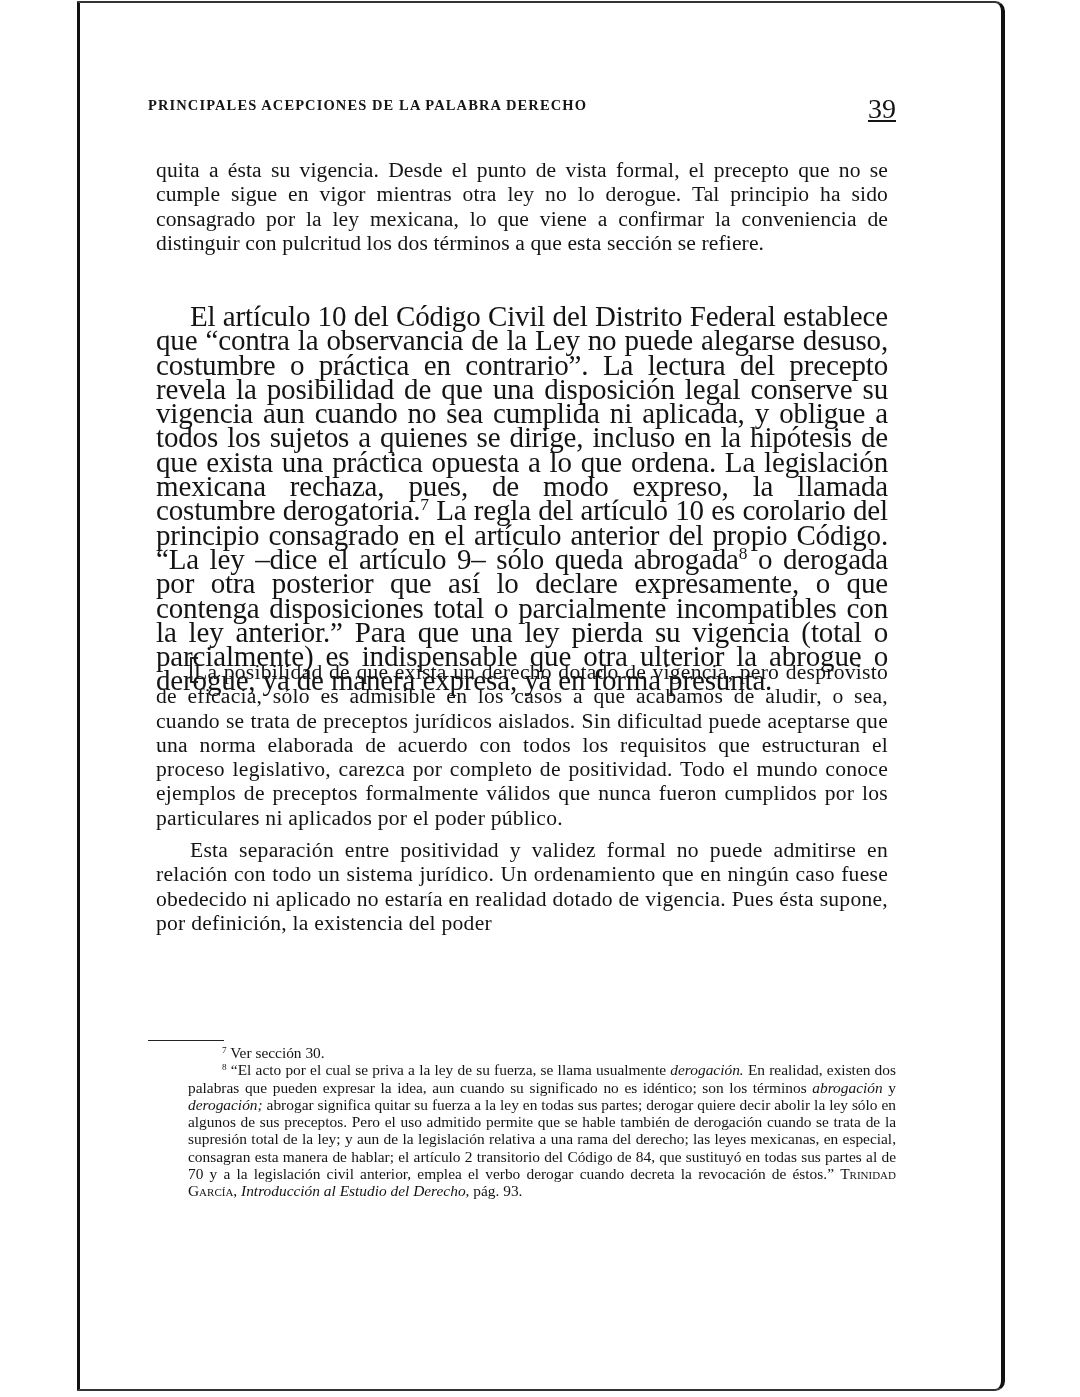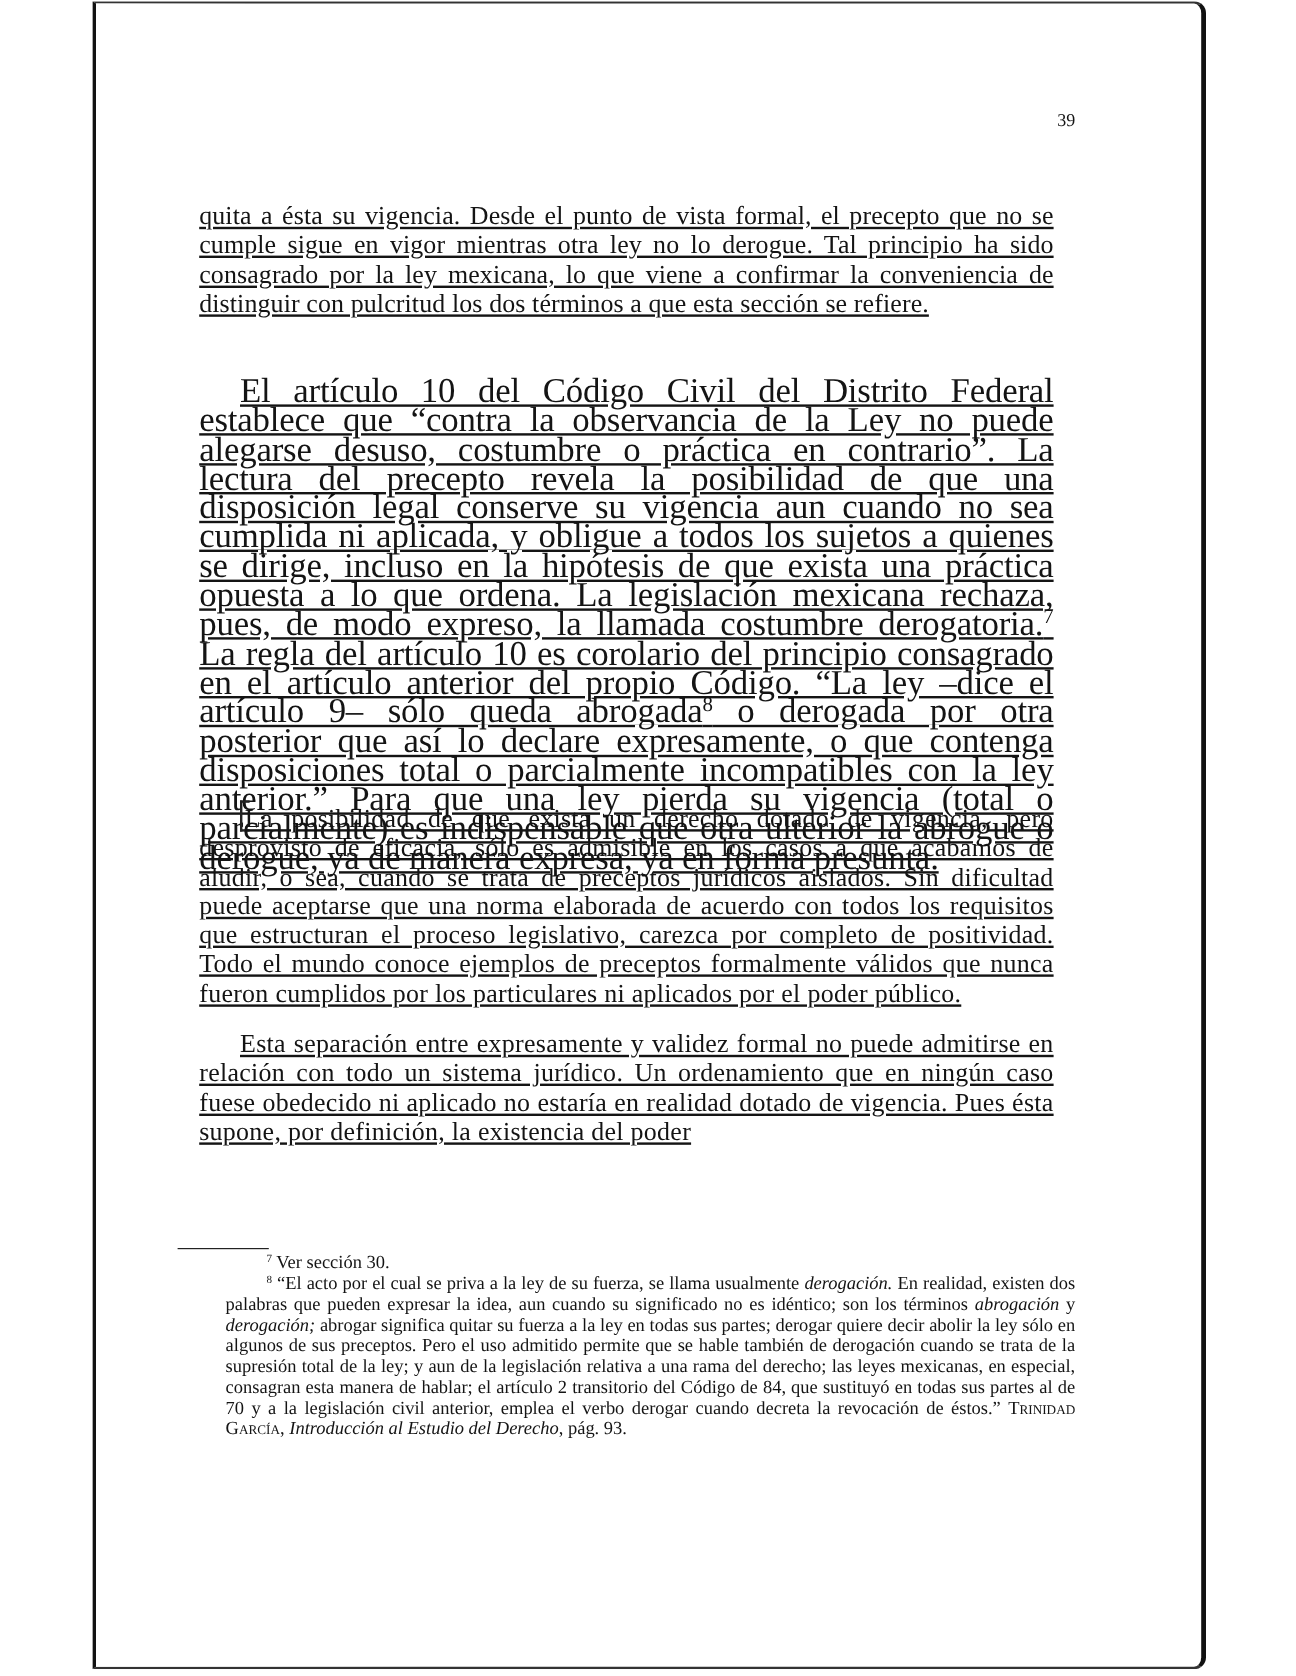--- a/index.html
+++ b/index.html
@@ -14,27 +14,27 @@
       font-family: "Liberation Serif", "DejaVu Serif", serif; color: #141414;
     }
     .running-head {
       position: absolute; top: 97px; left: 0; width: 748px; height: 24px;
     }
     .running-title {
       position: absolute; left: 0; top: 0;
       font-size: 14.5px; font-weight: bold; letter-spacing: 1.1px;
     }
     .page-number {
-      position: absolute; right: 0; top: -4px; font-size: 15px;
+      position: absolute; right: 0; top: -4px; font-size: 28px; text-decoration: underline;
     }
     .body-text {
       position: absolute; left: 0; width: 748px;
       font-size: 21.6px; line-height: 24.3px; text-align: justify;
     }
-    .body-text p { margin: 18px; text-decoration: underline; }
+    .body-text p { margin: 8px; }
     .body-text p.indent { text-indent: 34px; }
     #block1 { top: 150px; letter-spacing: 0.1px; }
     #block2 { top: 296px; font-size: 29px; letter-spacing: -0.15px; }
     #block3 { top: 649px; letter-spacing: 0.25px; }
     .bracket-open { display: inline-block; border: 2px solid #222; border-right: none; width: 6px; height: 22px; vertical-align: -4px; margin-right: -4px; }
     .footnote-rule { position: absolute; top: 1040px; left: 0; width: 76px; border-top: 1.5px solid #222; }
     .footnotes {
       position: absolute; top: 1044px; left: 0; width: 748px;
       font-size: 15.4px; line-height: 17.3px; text-align: justify;
     }
@@ -45,34 +45,35 @@
     em { }
   </style>
 </head>
 <body>
 
 <div class="page-frame"></div>
 
 <div class="content">
 
   <div class="running-head">
+    <span class="running-title">PRINCIPALES ACEPCIONES DE LA PALABRA DERECHO</span>
     <span class="page-number">39</span>
   </div>
 
   <div class="body-text" id="block1">
     <p>quita a ésta su vigencia. Desde el punto de vista formal, el precepto que no se cumple sigue en vigor mientras otra ley no lo derogue. Tal principio ha sido consagrado por la ley mexicana, lo que viene a confirmar la conveniencia de distinguir con pulcritud los dos términos a que esta sección se refiere.</p>
   </div>
 
   <div class="body-text" id="block2">
     <p class="indent"><span>El artículo 10 del Código Civil del Distrito Federal establece que “contra la observancia de la Ley no puede alegarse desuso, costumbre o práctica en contrario”. La lectura del precepto revela la posibilidad de que una disposición legal conserve su vigencia aun cuando no sea cumplida ni aplicada, y obligue a todos los sujetos a quienes se dirige, incluso en la hipótesis de que exista una práctica opuesta a lo que ordena. La legislación mexicana rechaza, pues, de modo expreso, la llamada costumbre derogatoria.</span><sup>7</sup> <span>La regla del artículo 10 es corolario del principio consagrado en el artículo anterior del propio Código. “La ley –dice el artículo 9– sólo queda abrogada</span><sup>8</sup><span> o derogada por otra posterior que así lo declare expresamente, o que contenga disposiciones total o parcialmente incompatibles con la ley anterior.” Para que una ley pierda su vigencia (total o parcialmente) es indispensable que otra ulterior la abrogue o derogue, ya de manera expresa, ya en forma presunta.</span></p>
   </div>
 
   <div class="body-text" id="block3">
     <p class="indent"><span class="bracket-open"></span><span>La posibilidad de que exista un derecho dotado de vigencia, pero desprovisto de eficacia, sólo es admisible en los casos a que acabamos de aludir, o sea, cuando se trata de preceptos jurídicos aislados. Sin dificultad puede aceptarse que una norma elaborada de acuerdo con todos los requisitos que estructuran el proceso legislativo, carezca por completo de positividad. Todo el mundo conoce ejemplos de preceptos formalmente válidos que nunca fueron cumplidos por los particulares ni aplicados por el poder público.</span></p>
-    <p class="indent">Esta separación entre expresamente y validez formal no puede admitirse en relación con todo un sistema jurídico. Un ordenamiento que en ningún caso fuese obedecido ni aplicado no estaría en realidad dotado de vigencia. Pues ésta supone, por definición, la existencia del poder</p>
+    <p class="indent">Esta separación entre positividad y validez formal no puede admitirse en relación con todo un sistema jurídico. Un ordenamiento que en ningún caso fuese obedecido ni aplicado no estaría en realidad dotado de vigencia. Pues ésta supone, por definición, la existencia del poder</p>
   </div>
 
   <div class="footnote-rule"></div>
 
   <div class="footnotes">
     <p class="indent"><sup>7</sup> <span>Ver sección 30.</span></p>
     <p class="indent"><sup>8</sup> <span>“El acto por el cual se priva a la ley de su fuerza, se llama usualmente </span><em>derogación.</em><span> En realidad, existen dos palabras que pueden expresar la idea, aun cuando su significado no es idéntico; son los términos </span><em>abrogación</em><span> y </span><em>derogación;</em><span> abrogar significa quitar su fuerza a la ley en todas sus partes; derogar quiere decir abolir la ley sólo en algunos de sus preceptos. Pero el uso admitido permite que se hable también de derogación cuando se trata de la supresión total de la ley; y aun de la legislación relativa a una rama del derecho; las leyes mexicanas, en especial, consagran esta manera de hablar; el artículo 2 transitorio del Código de 84, que sustituyó en todas sus partes al de 70 y a la legislación civil anterior, emplea el verbo derogar cuando decreta la revocación de éstos.” </span><span class="sc">Trinidad García</span><span>, </span><em>Introducción al Estudio del Derecho</em><span>, pág. 93.</span></p>
   </div>
 
 </div>

